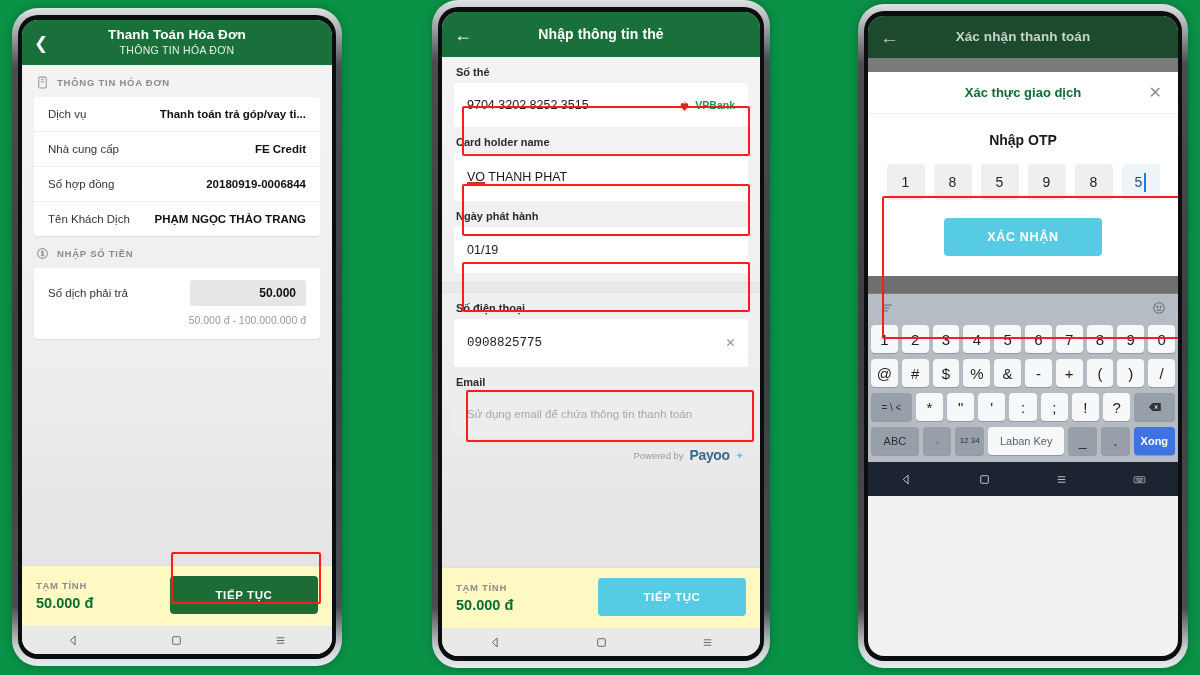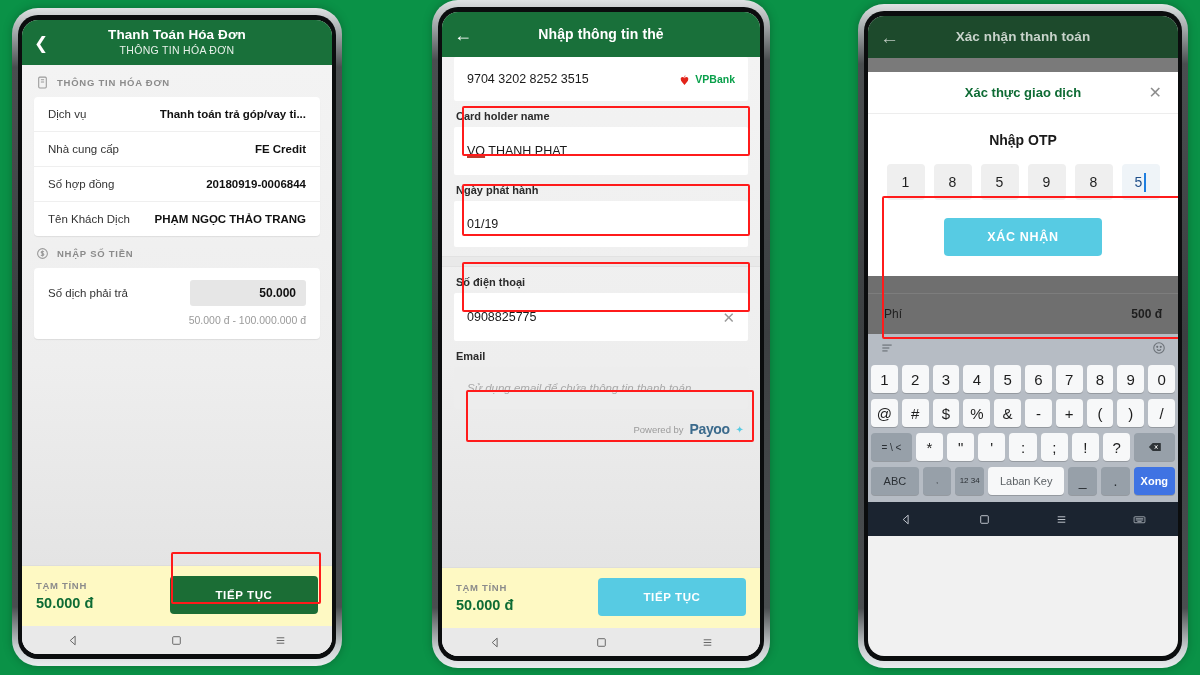--- a/index.html
+++ b/index.html
@@ -127,21 +127,21 @@
   .hl { position:absolute; border: 2px solid #ff1b1b; border-radius: 2px; pointer-events:none; z-index: 30; }
 
   
   .field-label { font-size: 11px; font-weight: 700; color:#2b2b2b; padding: 9px 14px 5px; }
   .field-box {
     background:#fff; margin: 0 12px; border-radius:2px; padding: 13px 13px;
     display:flex; align-items:center; justify-content:space-between; gap: 8px;
     min-height: 44px;
   }
   .field-val { font-size: 12.5px; color:#1a1a1a; }
-  .field-val.ph { color:#a8a8a8; font-style: italic; font-size: 11.5px; }
+  .field-val.ph { color:#a8a8a8; font-size: 11.5px; }
   .underline-part { text-decoration: underline; text-decoration-color:#c0392b; text-decoration-thickness:1.5px; }
   .vpbank { display:flex; align-items:center; gap:4px; font-size:10.5px; font-weight:700; color:#0aa04b; }
   .vp-flower { width: 13px; height: 13px; display:block; }
   .clear-x { color:#9a9a9a; font-size: 15px; line-height:1; }
   .divider-gap { height: 11px; background: #e9e9e9; margin-top: 9px; border-top:1px solid #e2e2e2; border-bottom:1px solid #e2e2e2;}
   .payoo-row { display:flex; align-items:center; justify-content:flex-end; gap:6px; padding: 12px 16px 10px; }
   .payoo-label { font-size:9.5px; color:#9b9b9b; }
   .payoo-logo { font-size:14px; font-weight:700; color:#3b6a8c; letter-spacing:-.4px; }
   .payoo-spark { color:#57cbe3; font-size:10px; }
 
@@ -288,20 +288,21 @@
 
       <div class="app-header" style="padding:14px 0 15px;">
         <span class="back-btn" style="font-weight:400;font-size:18px;">←</span>
         <div class="hdr-titles">
           <div class="hdr-title" style="font-size:14px;">Nhập thông tin thẻ</div>
         </div>
       </div>
 
       <div class="body-scroll">
 
+        <div class="field-label">Số thẻ</div>
         <div class="field-box">
           <span class="field-val">9704 3202 8252 3515</span>
           <span class="vpbank">
             <svg class="vp-flower" viewBox="0 0 24 24">
               <path d="M12 22c-3-4-7-6.5-7-11 0-2.2 1.6-3.5 3.2-3.5 1.5 0 2.6.9 3.8 2.3 1.2-1.4 2.3-2.3 3.8-2.3C17.4 7.5 19 8.8 19 11c0 4.5-4 7-7 11z" fill="#e2231a"></path>
               <path d="M12 9.5c-.6-2.2-.2-4.4 1.6-6-.2 2.2-.5 4-1.6 6z" fill="#e2231a"></path>
             </svg>
             <span>VPBank</span>
           </span>
         </div>
@@ -315,21 +316,21 @@
 
         <div class="field-label">Ngày phát hành</div>
         <div class="field-box" style="min-height:46px;">
           <span class="field-val">01/19</span>
         </div>
 
         <div class="divider-gap"></div>
 
 
         <div class="field-label">Số điện thoại</div>
-        <div class="field-box" style="min-height:48px;">
+        <div class="field-box" style="min-height:48px;font-family:Liberation Mono, monospace;">
           <span class="field-val">0908825775</span>
           <span class="clear-x">✕</span>
         </div>
 
         <div class="field-label">Email</div>
         <div class="field-box" style="background:#ededed; min-height:42px;">
           <span class="field-val ph">Sử dụng email để chứa thông tin thanh toán</span>
         </div>
 
         <div class="payoo-row">
@@ -397,24 +398,20 @@
           <div class="otp-cell active">
             <span>5</span>
               <span class="otp-caret"></span>
           </div>
         </div>
         <div class="otp-confirm">XÁC NHẬN</div>
       </div>
 
       <div class="dim-rows">
         <div class="dim-ghost"></div>
-        <div class="dim-row">
-          <span>Phí</span>
-          <span class="v">500 đ</span>
-        </div>
       </div>
 
       <div class="kb">
         <div class="kb-top">
           <svg class="kb-ico" viewBox="0 0 24 24" fill="none" stroke="currentColor" stroke-width="2">
               <line x1="4" y1="7" x2="20" y2="7"></line>
               <line x1="4" y1="12" x2="16" y2="12"></line>
               <line x1="4" y1="17" x2="13" y2="17"></line>
             </svg>
           <svg class="kb-ico" viewBox="0 0 24 24" fill="none" stroke="currentColor" stroke-width="1.8">

